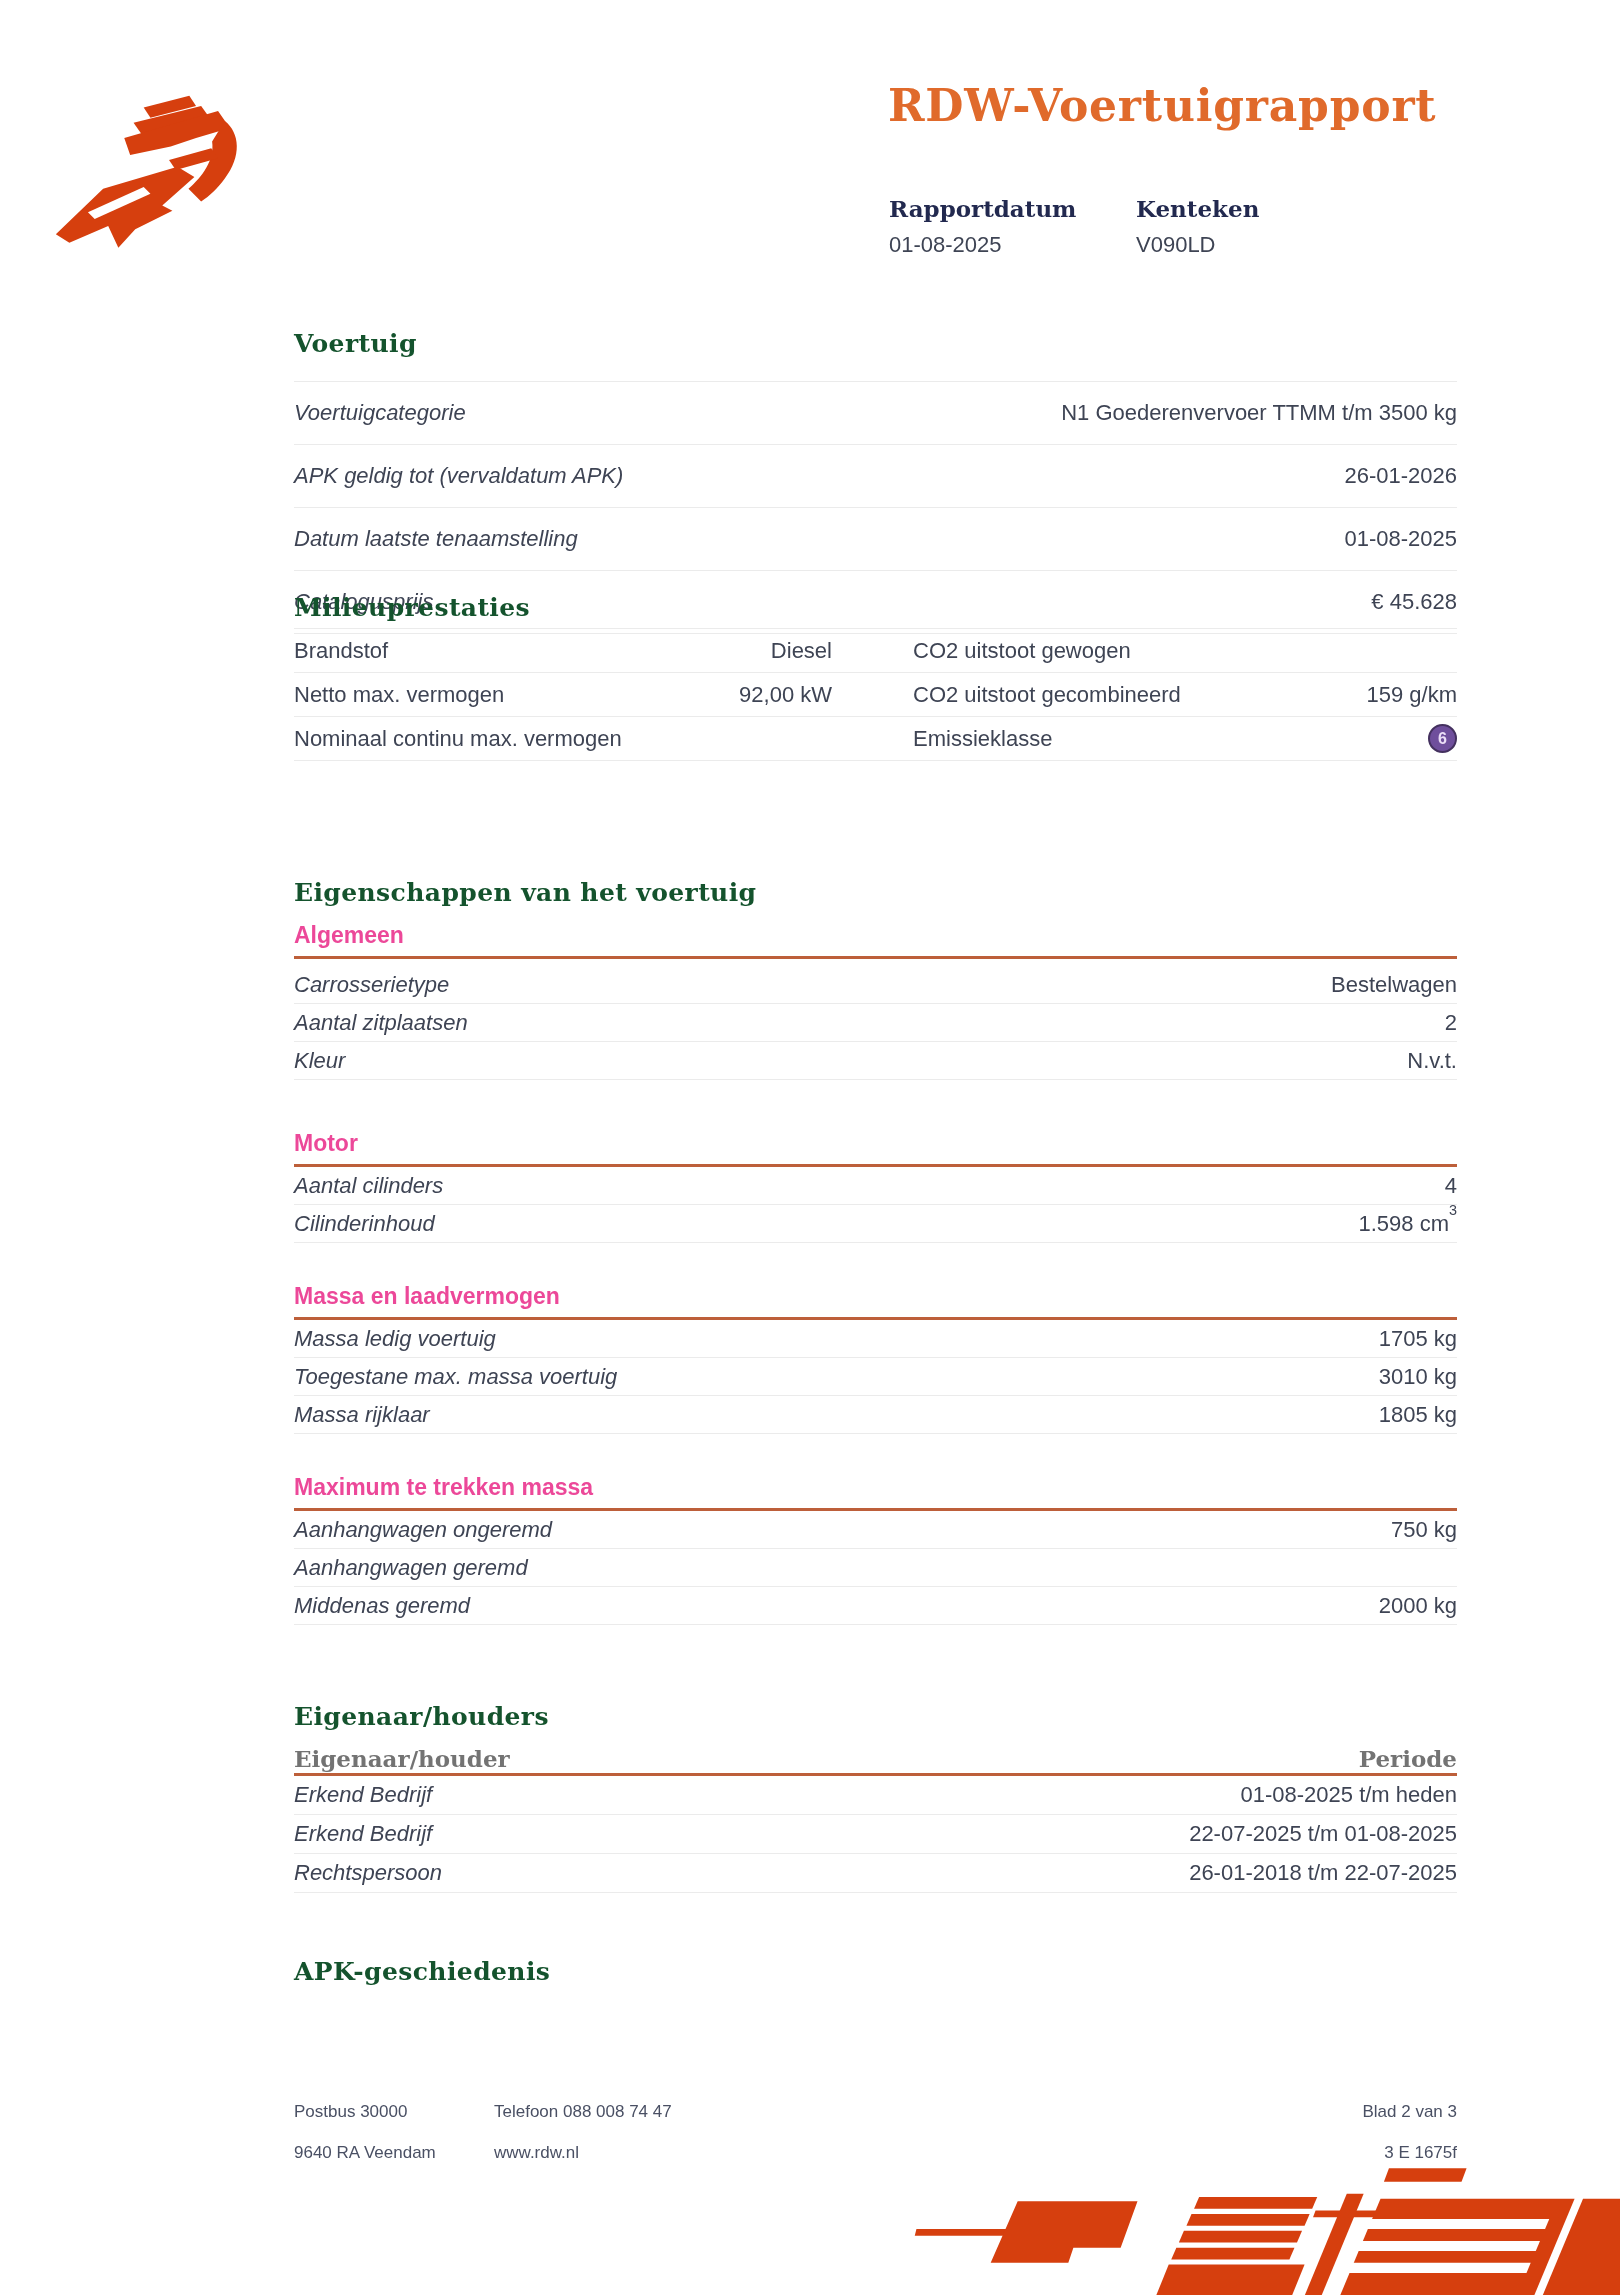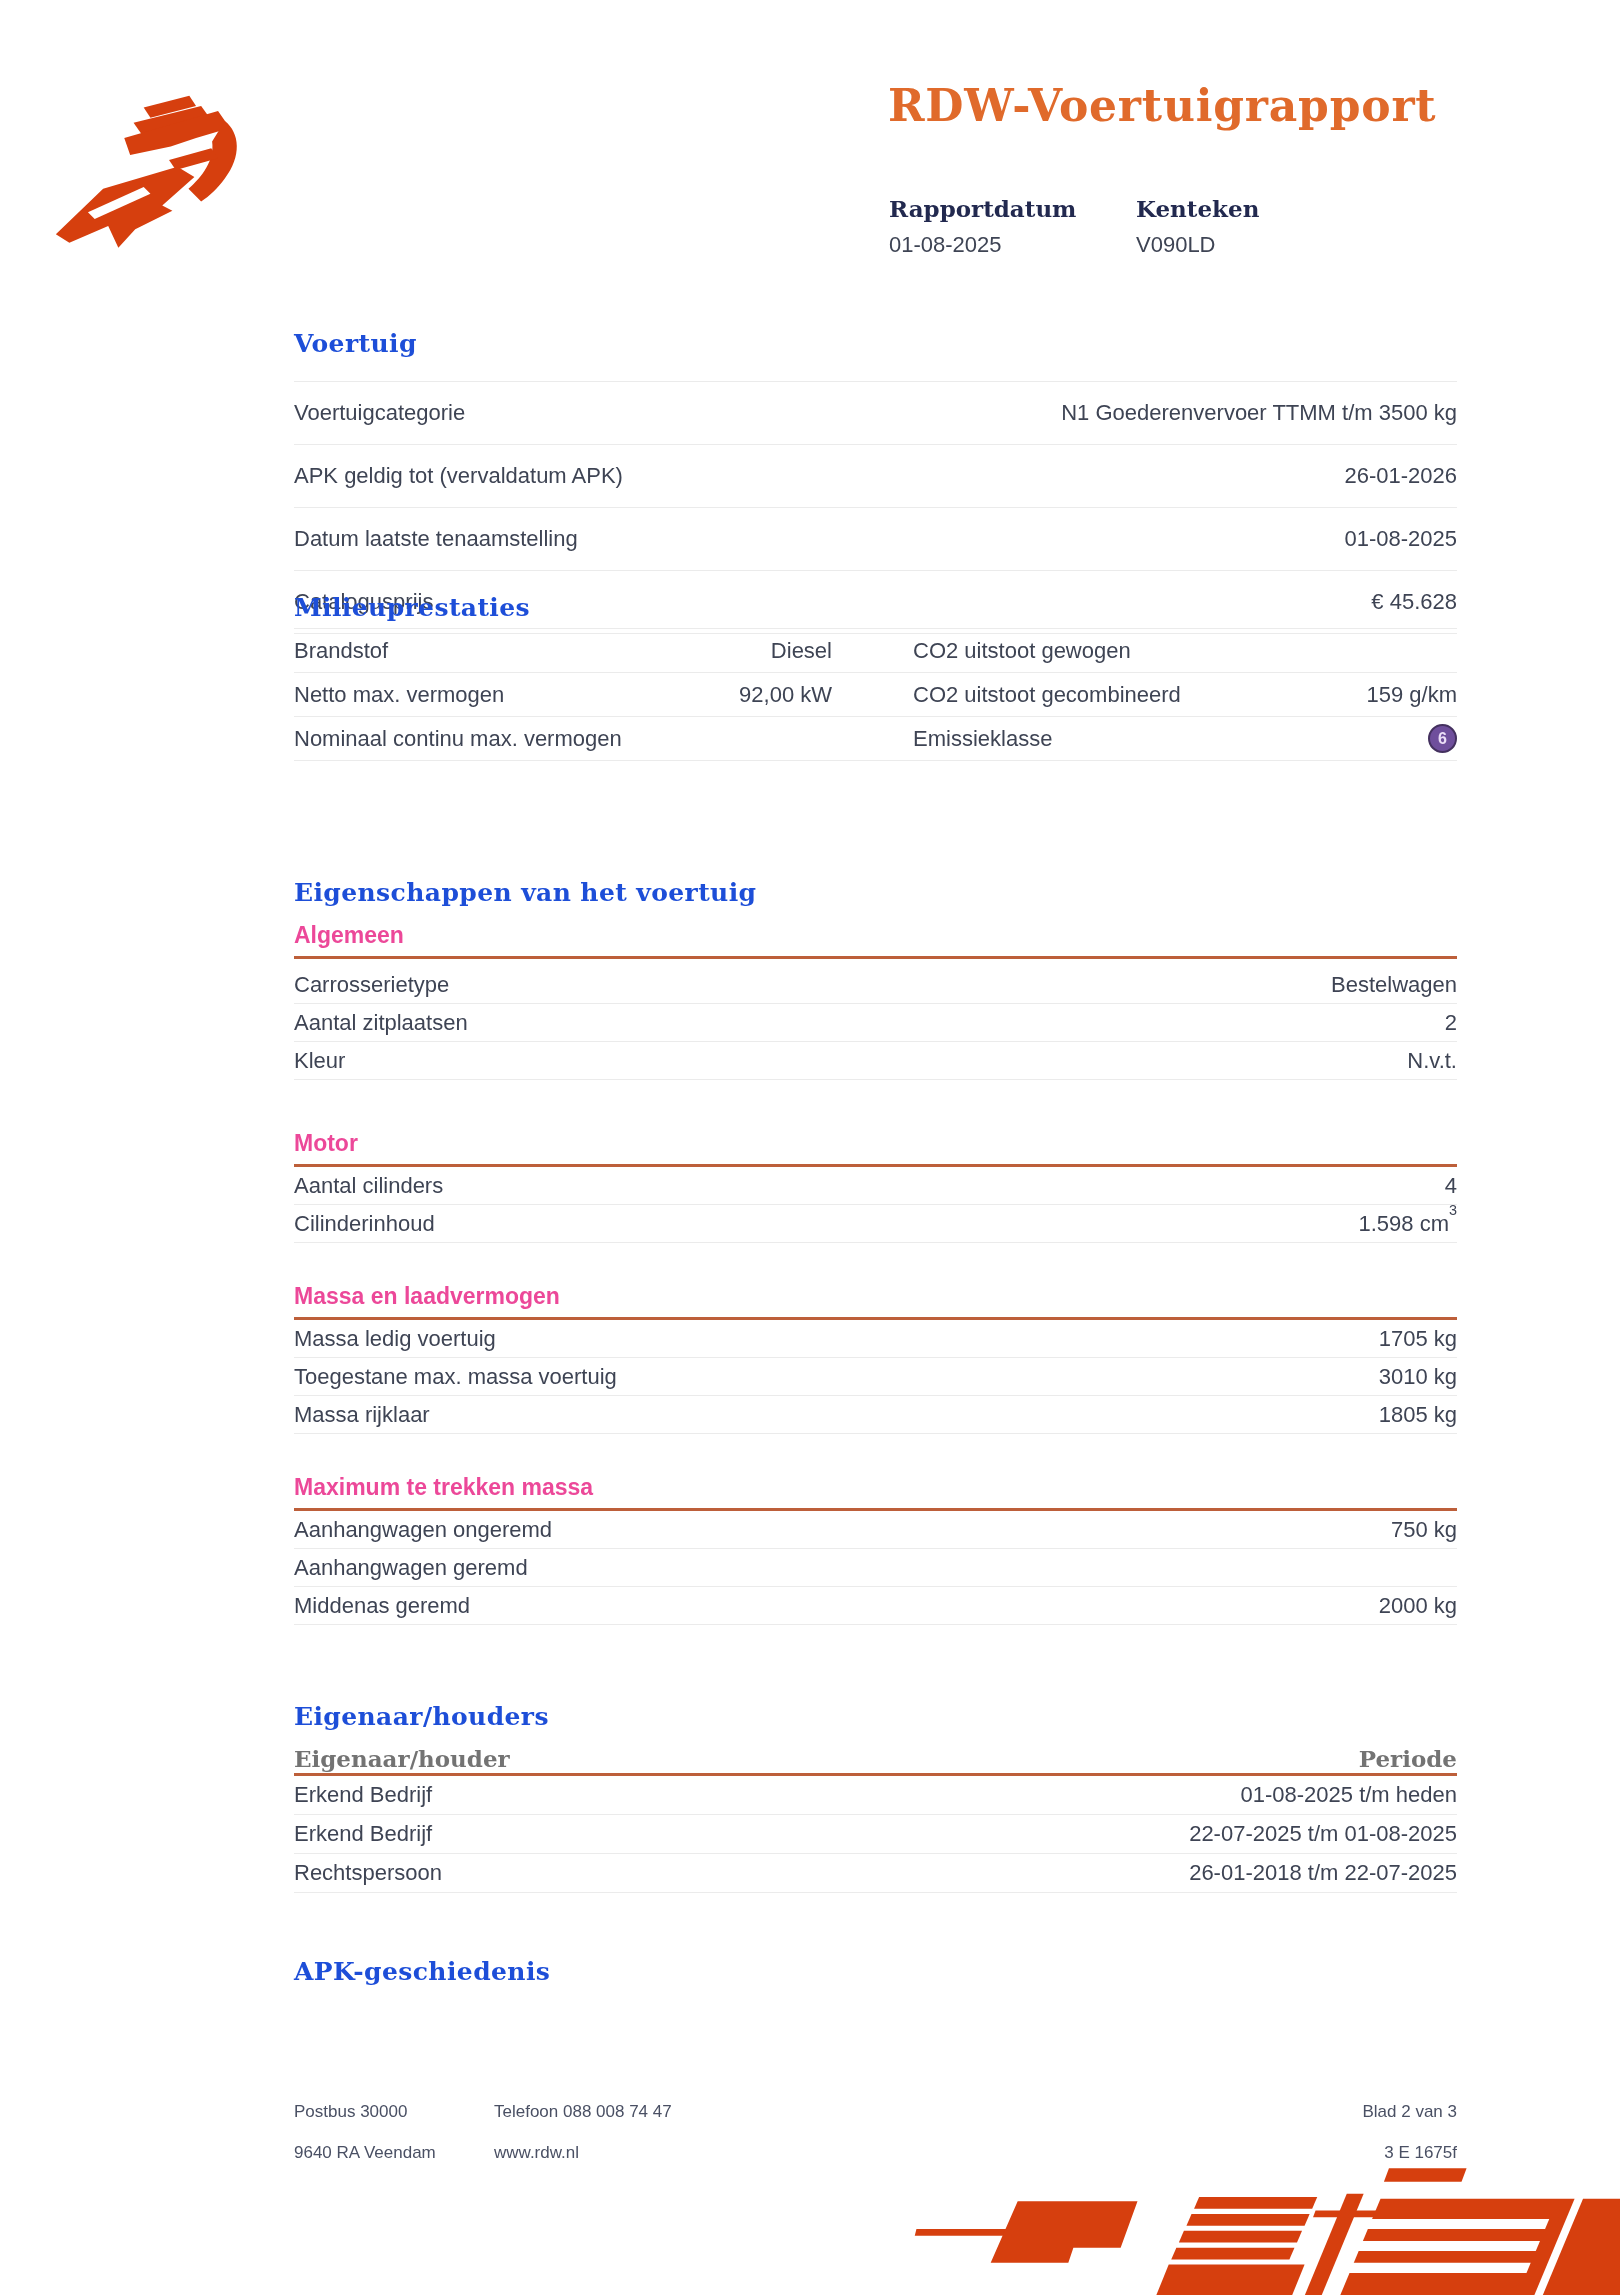--- a/index.html
+++ b/index.html
@@ -21,29 +21,29 @@
   }
   .meta { position:absolute; left:889px; top:196px; display:flex; }
   .meta-col1 { width:247px; }
   .meta-label { font-family:"DejaVu Serif", serif; font-weight:700; font-size:23px; line-height:25px; color:#22294f; }
   .meta-value { margin-top:11px; font-size:22px; color:#3e4454; }
 
   
   .section, .subsec { position:absolute; left:294px; width:1163px; }
   .sec-title {
     margin:0; font-family:"DejaVu Serif", serif; font-weight:700; font-size:25px; line-height:30px;
-    color:#1d4ed8; letter-spacing:0.4px;
+    color:#14532d; letter-spacing:0.4px;
   }
   .sub-title { margin:0; font-size:23px; line-height:27px; font-weight:700; color:#ec4899; }
   .rule { margin-top:6.8px; height:3.4px; background:#bd5f3a; }
   .kv-row {
     display:flex; justify-content:space-between; align-items:center;
     border-bottom:1.7px solid #ebebeb; font-size:22px;
   }
-  .kv-label { white-space:nowrap; }
+  .kv-label { white-space:nowrap;font-style:italic; }
   .kv-value { white-space:nowrap; text-align:right; }
   sup.unit { font-size:14.4px; position:relative; top:-7.6px; }
 
   
   #sec-voertuig { top:329px; }
   #sec-voertuig .kv-table { margin-top:22px; border-top:1.7px solid #ebebeb; }
   #sec-voertuig .kv-row { height:62px; }
 
   
   #sec-milieu { top:593px; }

